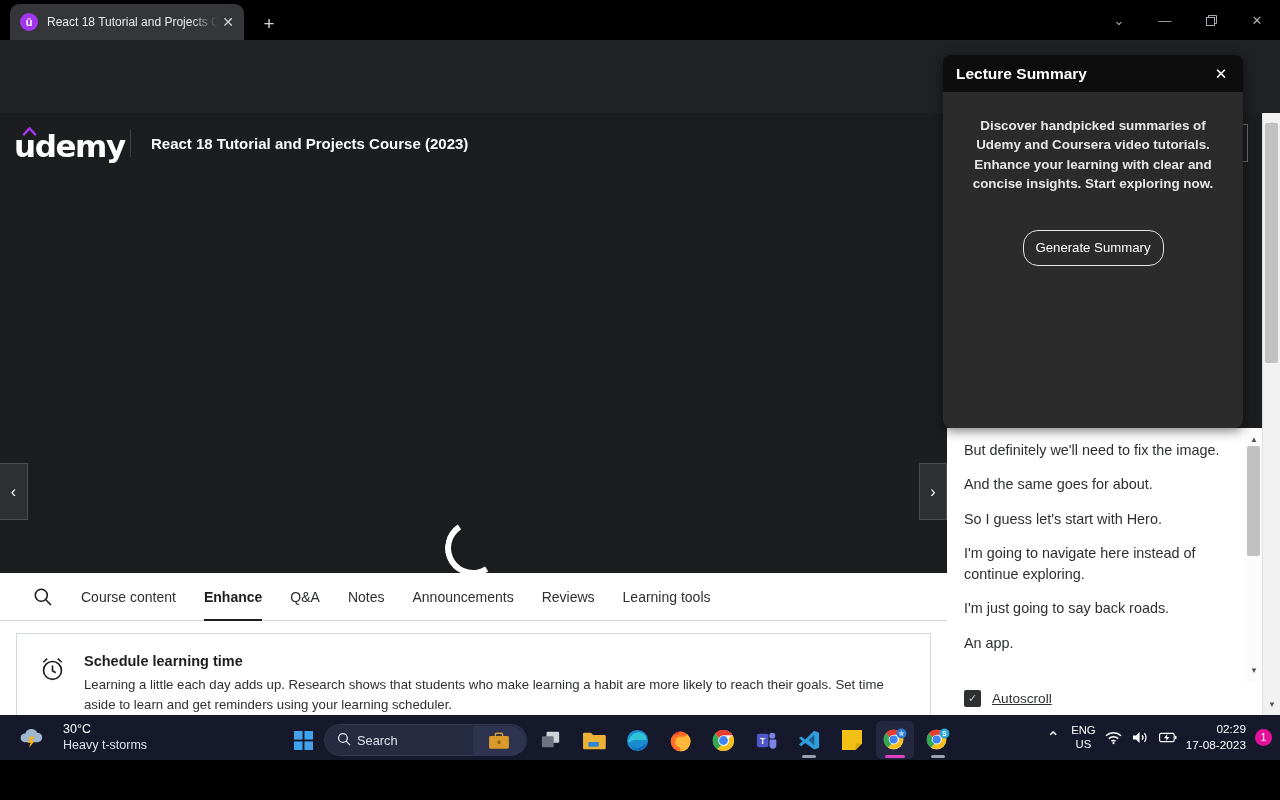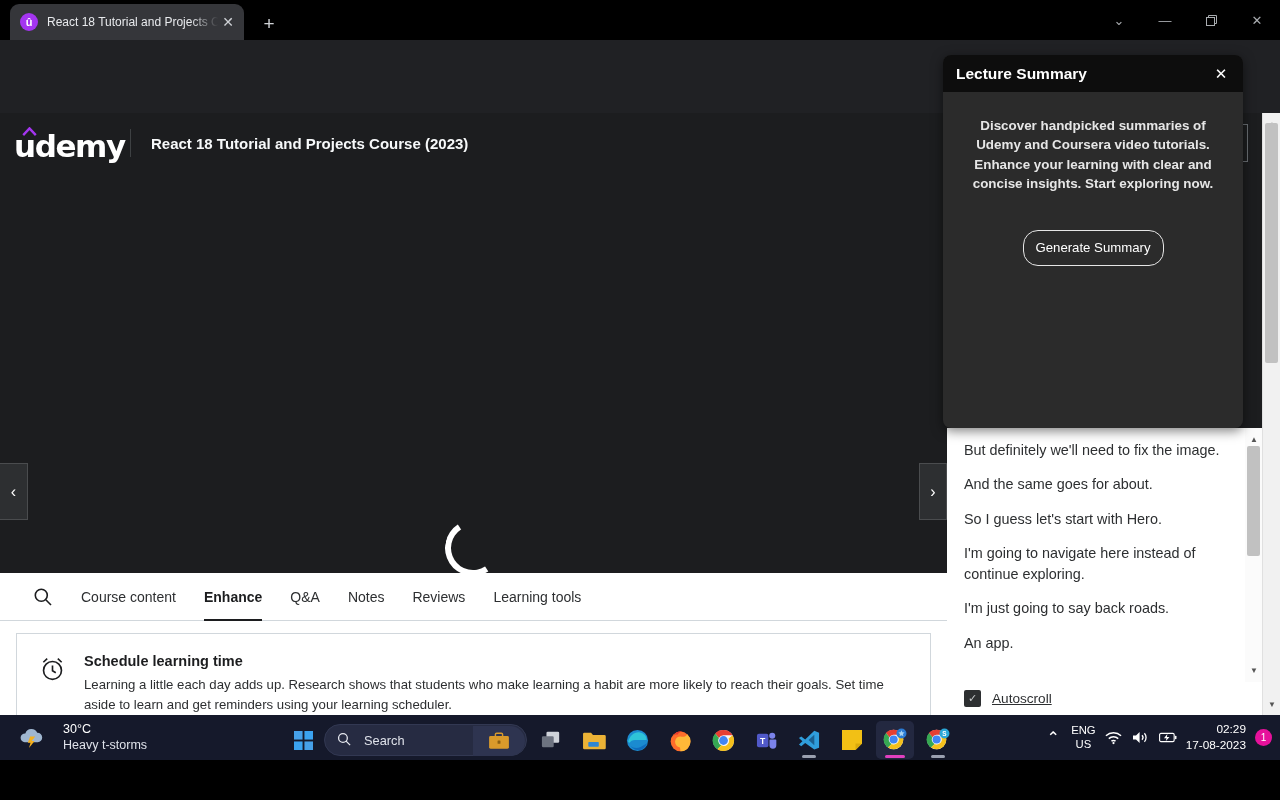--- a/index.html
+++ b/index.html
@@ -325,21 +325,21 @@
     align-items: center; gap: 5px;
   }
   #start-btn { width: 32px; height: 32px; display: flex; align-items: center;
                justify-content: center; }
   #search-pill {
     width: 203px; height: 32px; background: #262b42; border-radius: 16px;
     display: flex; align-items: center; padding-left: 12px; position: relative;
     border: 1px solid #323852;
   }
   #search-pill .sicon { color: #e6e8ef; font-size: 13px; }
-  #search-text { margin-left: 13px; color: #dfe2ea; font-size: 12.8px; }
+  #search-text { margin-left: 6px; color: #dfe2ea; font-size: 12.8px; }
   #search-end {
     position: absolute; right: 1px; top: 1px; width: 52px; height: 30px;
     background: #2e3450; border-radius: 0 15px 15px 0;
     display: flex; align-items: center; justify-content: center; font-size: 15px;
   }
   .tb-app {
     width: 38px; height: 38px; display: flex; align-items: center;
     justify-content: center; position: relative; border-radius: 5px;
   }
   .tb-app.focused { background: #232840; }
@@ -582,20 +582,21 @@
       <span id="tab-search-icon">
         <svg width="20" height="20" viewBox="0 0 20 20">
             <circle cx="8.3" cy="8.3" r="6" fill="none" stroke="#1c1d1f" stroke-width="1.6"></circle>
             <path d="M12.8 12.8L18 18" stroke="#1c1d1f" stroke-width="1.6"></path>
           </svg>
       </span>
       <span class="content-tab">Course content</span>
       <span class="content-tab active">Enhance</span>
       <span class="content-tab">Q&amp;A</span>
       <span class="content-tab">Notes</span>
+      <span class="content-tab">Announcements</span>
       <span class="content-tab">Reviews</span>
       <span class="content-tab">Learning tools</span>
     </div>
 
     <div id="overview-panel">
       <div id="schedule-card">
         <span id="alarm-icon">
           <svg width="27" height="27" viewBox="0 0 28 28">
               <circle cx="14" cy="16" r="9.3" fill="none" stroke="#1c1d1f" stroke-width="1.7"></circle>
               <path d="M14 11v5.4l3.4 2" fill="none" stroke="#1c1d1f" stroke-width="1.7"></path>

